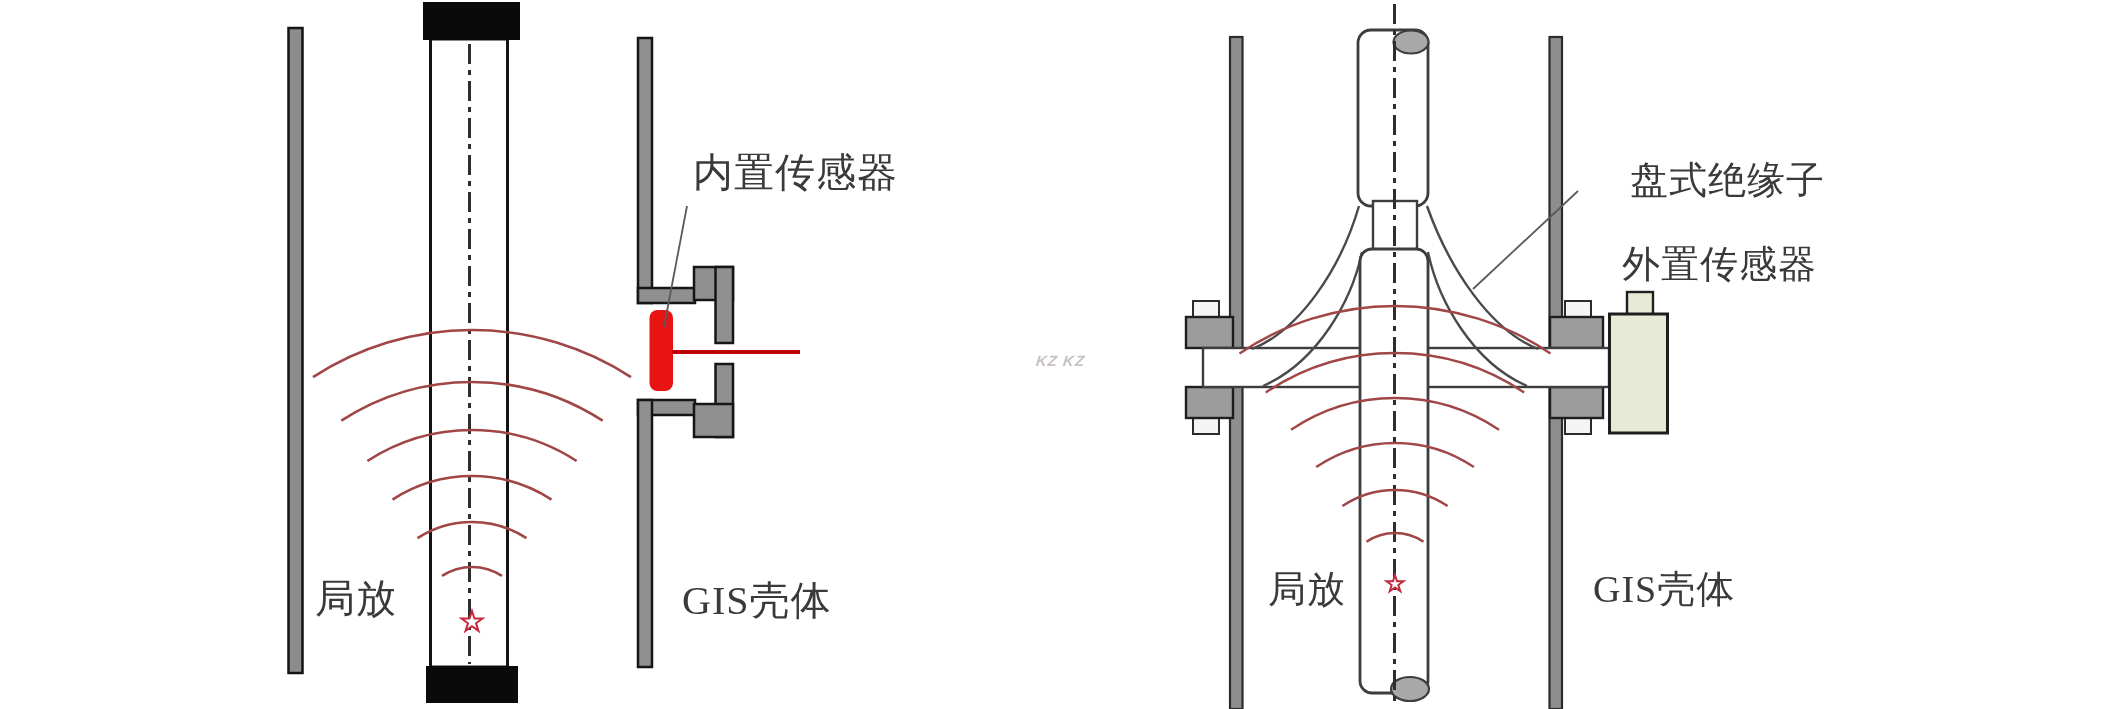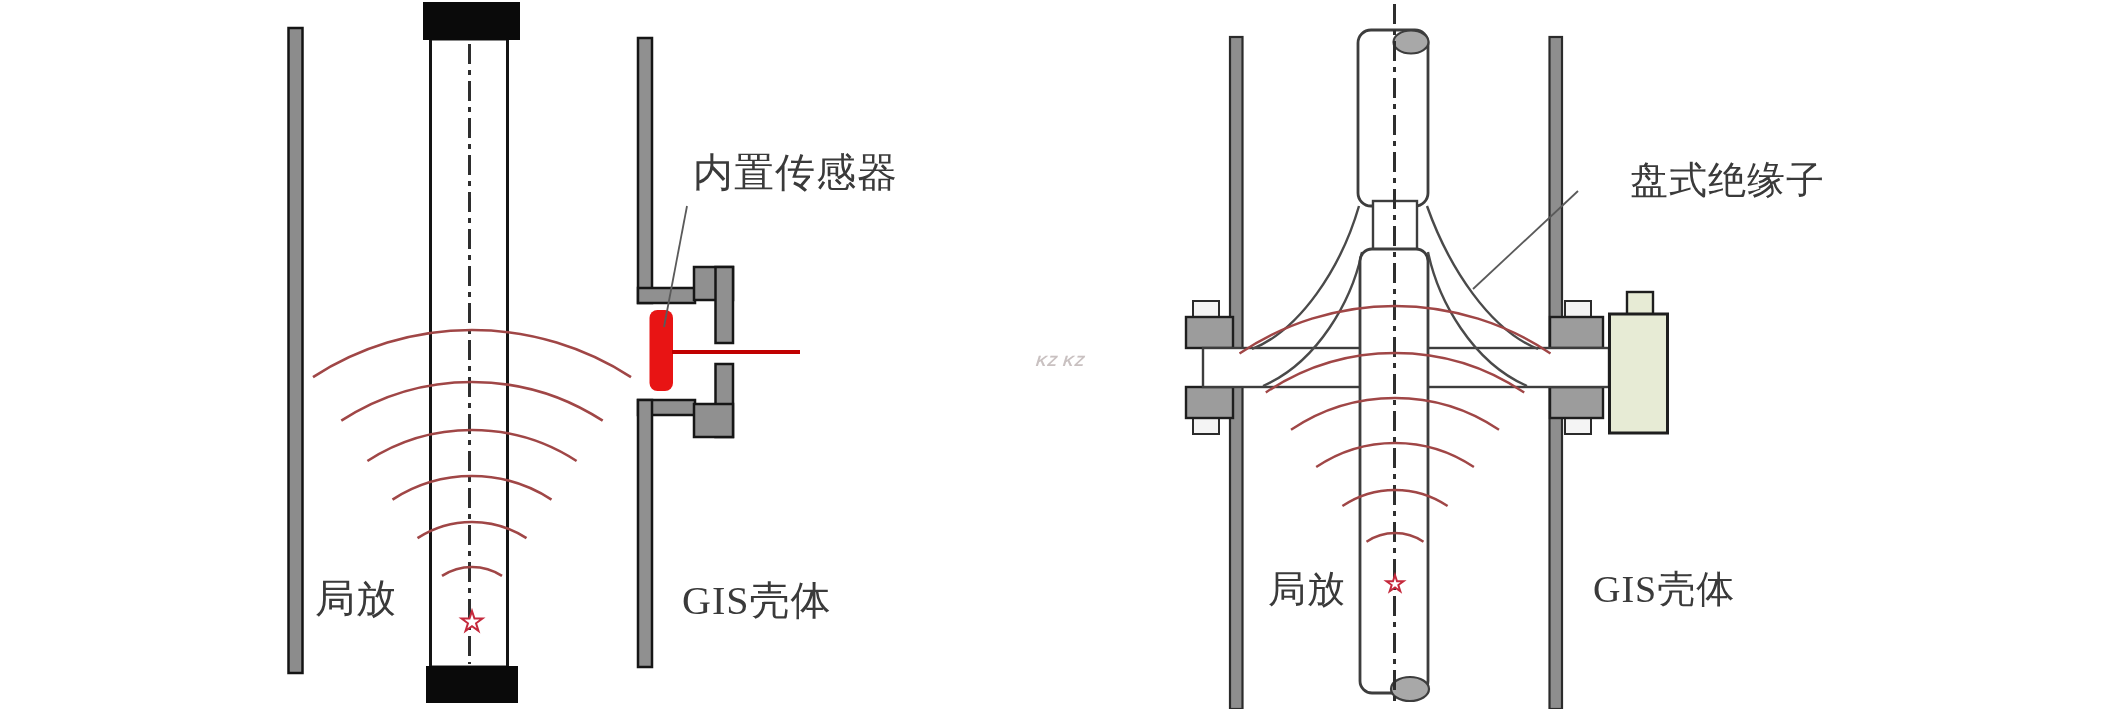--- a/index.html
+++ b/index.html
@@ -150,20 +150,21 @@
   </svg>
 
   <div class="diagram-label label-large" style="left:693px; top:152px;">内置传感器</div>
 
   <div class="diagram-label label-large" style="left:315px; top:578px;">局放</div>
 
   <div class="diagram-label label-large" style="left:682px; top:580px;">GIS壳体</div>
 
   <div class="diagram-label" style="left:1630px; top:161px;">盘式绝缘子</div>
 
+  <div class="diagram-label" style="left:1622px; top:245px;">外置传感器</div>
 
   <div class="diagram-label" style="left:1268px; top:570px;">局放</div>
 
   <div class="diagram-label" style="left:1593px; top:570px;">GIS壳体</div>
 
   <div class="watermark">KZ KZ</div>
 
 </div>
 
 </body></html>

